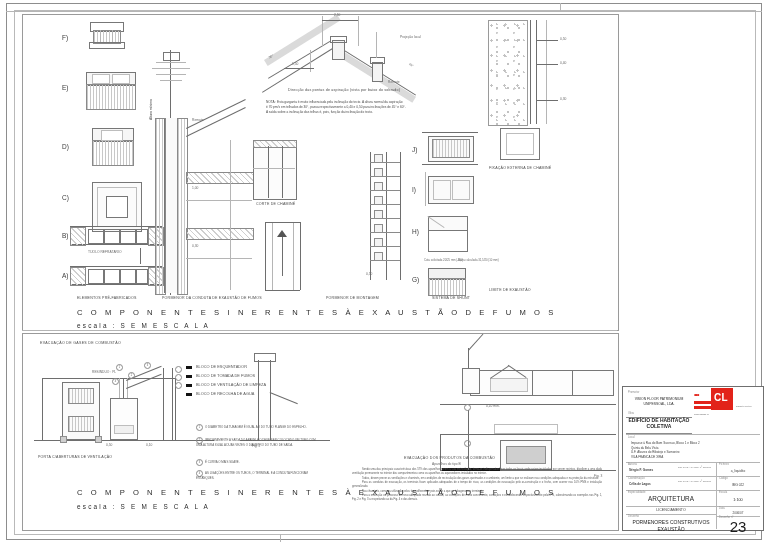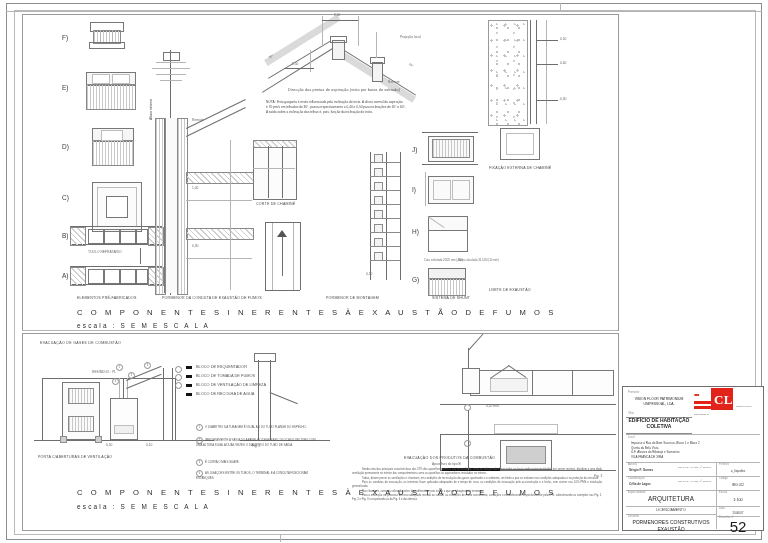--- a/index.html
+++ b/index.html
@@ -59,21 +59,21 @@
   .leg-row{position:absolute;font-size:2.9px;color:#5b5b5b;line-height:1.35;}
   .circ{display:inline-block;width:5px;height:5px;border:.5px solid #8a8a8a;
     border-radius:50%;text-align:center;line-height:5px;font-size:2.6px;color:#666;
     vertical-align:middle;margin-right:2px;}
 
   
   .tb-cell{position:absolute;box-sizing:border-box;border-bottom:1px solid #8c8c8c;}
   .tb-lbl{position:absolute;font-size:2.6px;color:#8a8a8a;letter-spacing:.1px;}
   .tb-small{position:absolute;font-size:3.1px;color:#3f3f3f;}
   .logo-red{position:absolute;background:#e2231a;}
-  .logo-txt{position:absolute;color:#fff;font-weight:bold;font-size:13px;letter-spacing:.3px;font-family:Liberation Serif, serif;}
+  .logo-txt{position:absolute;color:#fff;font-weight:bold;font-size:10px;letter-spacing:.3px;}
   .logo-dots{position:absolute;color:#e2231a;font-weight:bold;font-size:8px;letter-spacing:-1px;}
 
   
   .pipe{position:absolute;border-left:1px solid #777;border-right:1px solid #777;background:#fafafa;}
   .rung{position:absolute;height:1px;background:#8a8a8a;}
   .blk{position:absolute;border:1px solid #8c8c8c;background:#f4f4f4;}
 </style>
 </head>
 <body>
 
@@ -447,16 +447,16 @@
 
   <div class="tb-lbl" style="left:719px;top:491px;">Escala</div>
   <div style="position:absolute;left:716px;top:498px;width:44px;text-align:center;font-size:3.8px;color:#2f2f2f;">1:100</div>
   <div class="lnl h" style="left:716px;top:506px;width:44px;"></div>
 
   <div class="tb-lbl" style="left:719px;top:507px;">Data</div>
   <div style="position:absolute;left:716px;top:511px;width:44px;text-align:center;font-size:3px;color:#3f3f3f;">2006/07</div>
   <div class="lnl h" style="left:716px;top:516px;width:44px;"></div>
 
   <div class="tb-lbl" style="left:719px;top:516px;">Desenho nº</div>
-  <div style="position:absolute;left:716px;top:518px;width:44px;text-align:center;font-size:15px;color:#1a1a1a;">52</div>
+  <div style="position:absolute;left:716px;top:518px;width:44px;text-align:center;font-size:15px;color:#1a1a1a;">23</div>
 
   <div class="lnl v" style="left:280px;top:534px;height:8px;"></div>
 </div>
 
 </body></html>

